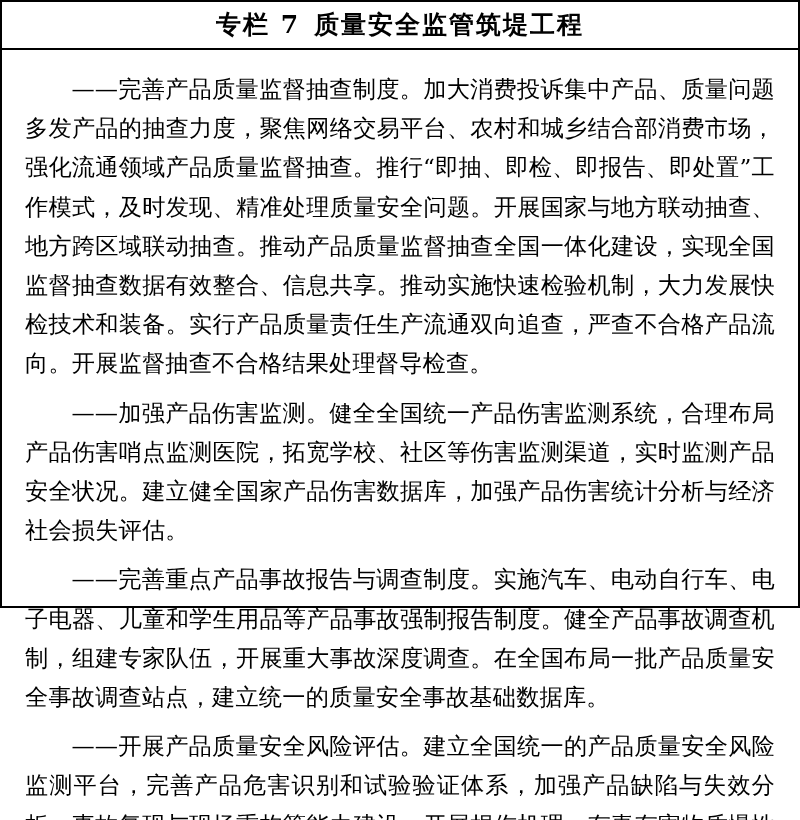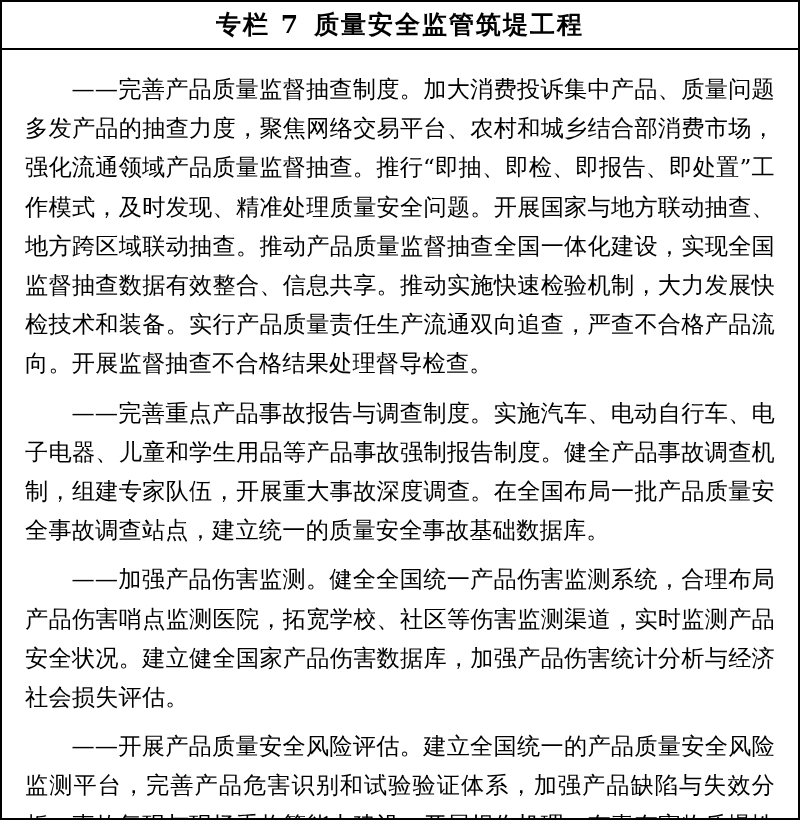--- a/index.html
+++ b/index.html
@@ -10,21 +10,21 @@
   body {
     width: 800px;
     height: 820px;
     font-family: "DejaVu Serif", "Liberation Serif", serif;
     color: #000000;
     overflow: hidden;
   }
   .doc-box {
     position: relative;
     width: 800px;
-    height: 820px;
+    height: 608px;
     box-sizing: border-box;
     border: 2px solid #000000;
     padding: 0;
     background: #ffffff;
   }
   .title-bar {
     box-sizing: border-box;
     width: 100%;
     text-align: center;
     font-size: 25px;
@@ -56,18 +56,18 @@
 <body>
 
 <div class="doc-box">
 
   <div class="title-bar">
     <span class="title-num">专栏 7</span><span>质量安全监管筑堤工程</span>
   </div>
 
   <div class="body-area">
     <p class="para">——完善产品质量监督抽查制度。加大消费投诉集中产品、质量问题多发产品的抽查力度，聚焦网络交易平台、农村和城乡结合部消费市场，强化流通领域产品质量监督抽查。推行“即抽、即检、即报告、即处置”工作模式，及时发现、精准处理质量安全问题。开展国家与地方联动抽查、地方跨区域联动抽查。推动产品质量监督抽查全国一体化建设，实现全国监督抽查数据有效整合、信息共享。推动实施快速检验机制，大力发展快检技术和装备。实行产品质量责任生产流通双向追查，严查不合格产品流向。开展监督抽查不合格结果处理督导检查。</p>
+    <p class="para">——加强产品伤害监测。健全全国统一产品伤害监测系统，合理布局产品伤害哨点监测医院，拓宽学校、社区等伤害监测渠道，实时监测产品安全状况。建立健全国家产品伤害数据库，加强产品伤害统计分析与经济社会损失评估。</p>
     <p class="para">——完善重点产品事故报告与调查制度。实施汽车、电动自行车、电子电器、儿童和学生用品等产品事故强制报告制度。健全产品事故调查机制，组建专家队伍，开展重大事故深度调查。在全国布局一批产品质量安全事故调查站点，建立统一的质量安全事故基础数据库。</p>
-    <p class="para">——加强产品伤害监测。健全全国统一产品伤害监测系统，合理布局产品伤害哨点监测医院，拓宽学校、社区等伤害监测渠道，实时监测产品安全状况。建立健全国家产品伤害数据库，加强产品伤害统计分析与经济社会损失评估。</p>
     <p class="para">——开展产品质量安全风险评估。建立全国统一的产品质量安全风险监测平台，完善产品危害识别和试验验证体系，加强产品缺陷与失效分析、事故复现与现场重构等能力建设，开展损伤机理、有毒有害物质慢性危害研究评估。制定产品质量安全风险评估技术规则，建立风险评估模型，强化风险信息研判，综合评定伤害程度、影响、风险等级，分类实施预警、下架、召回等措施。</p>
   </div>
 
 </div>
 
 </body></html>

